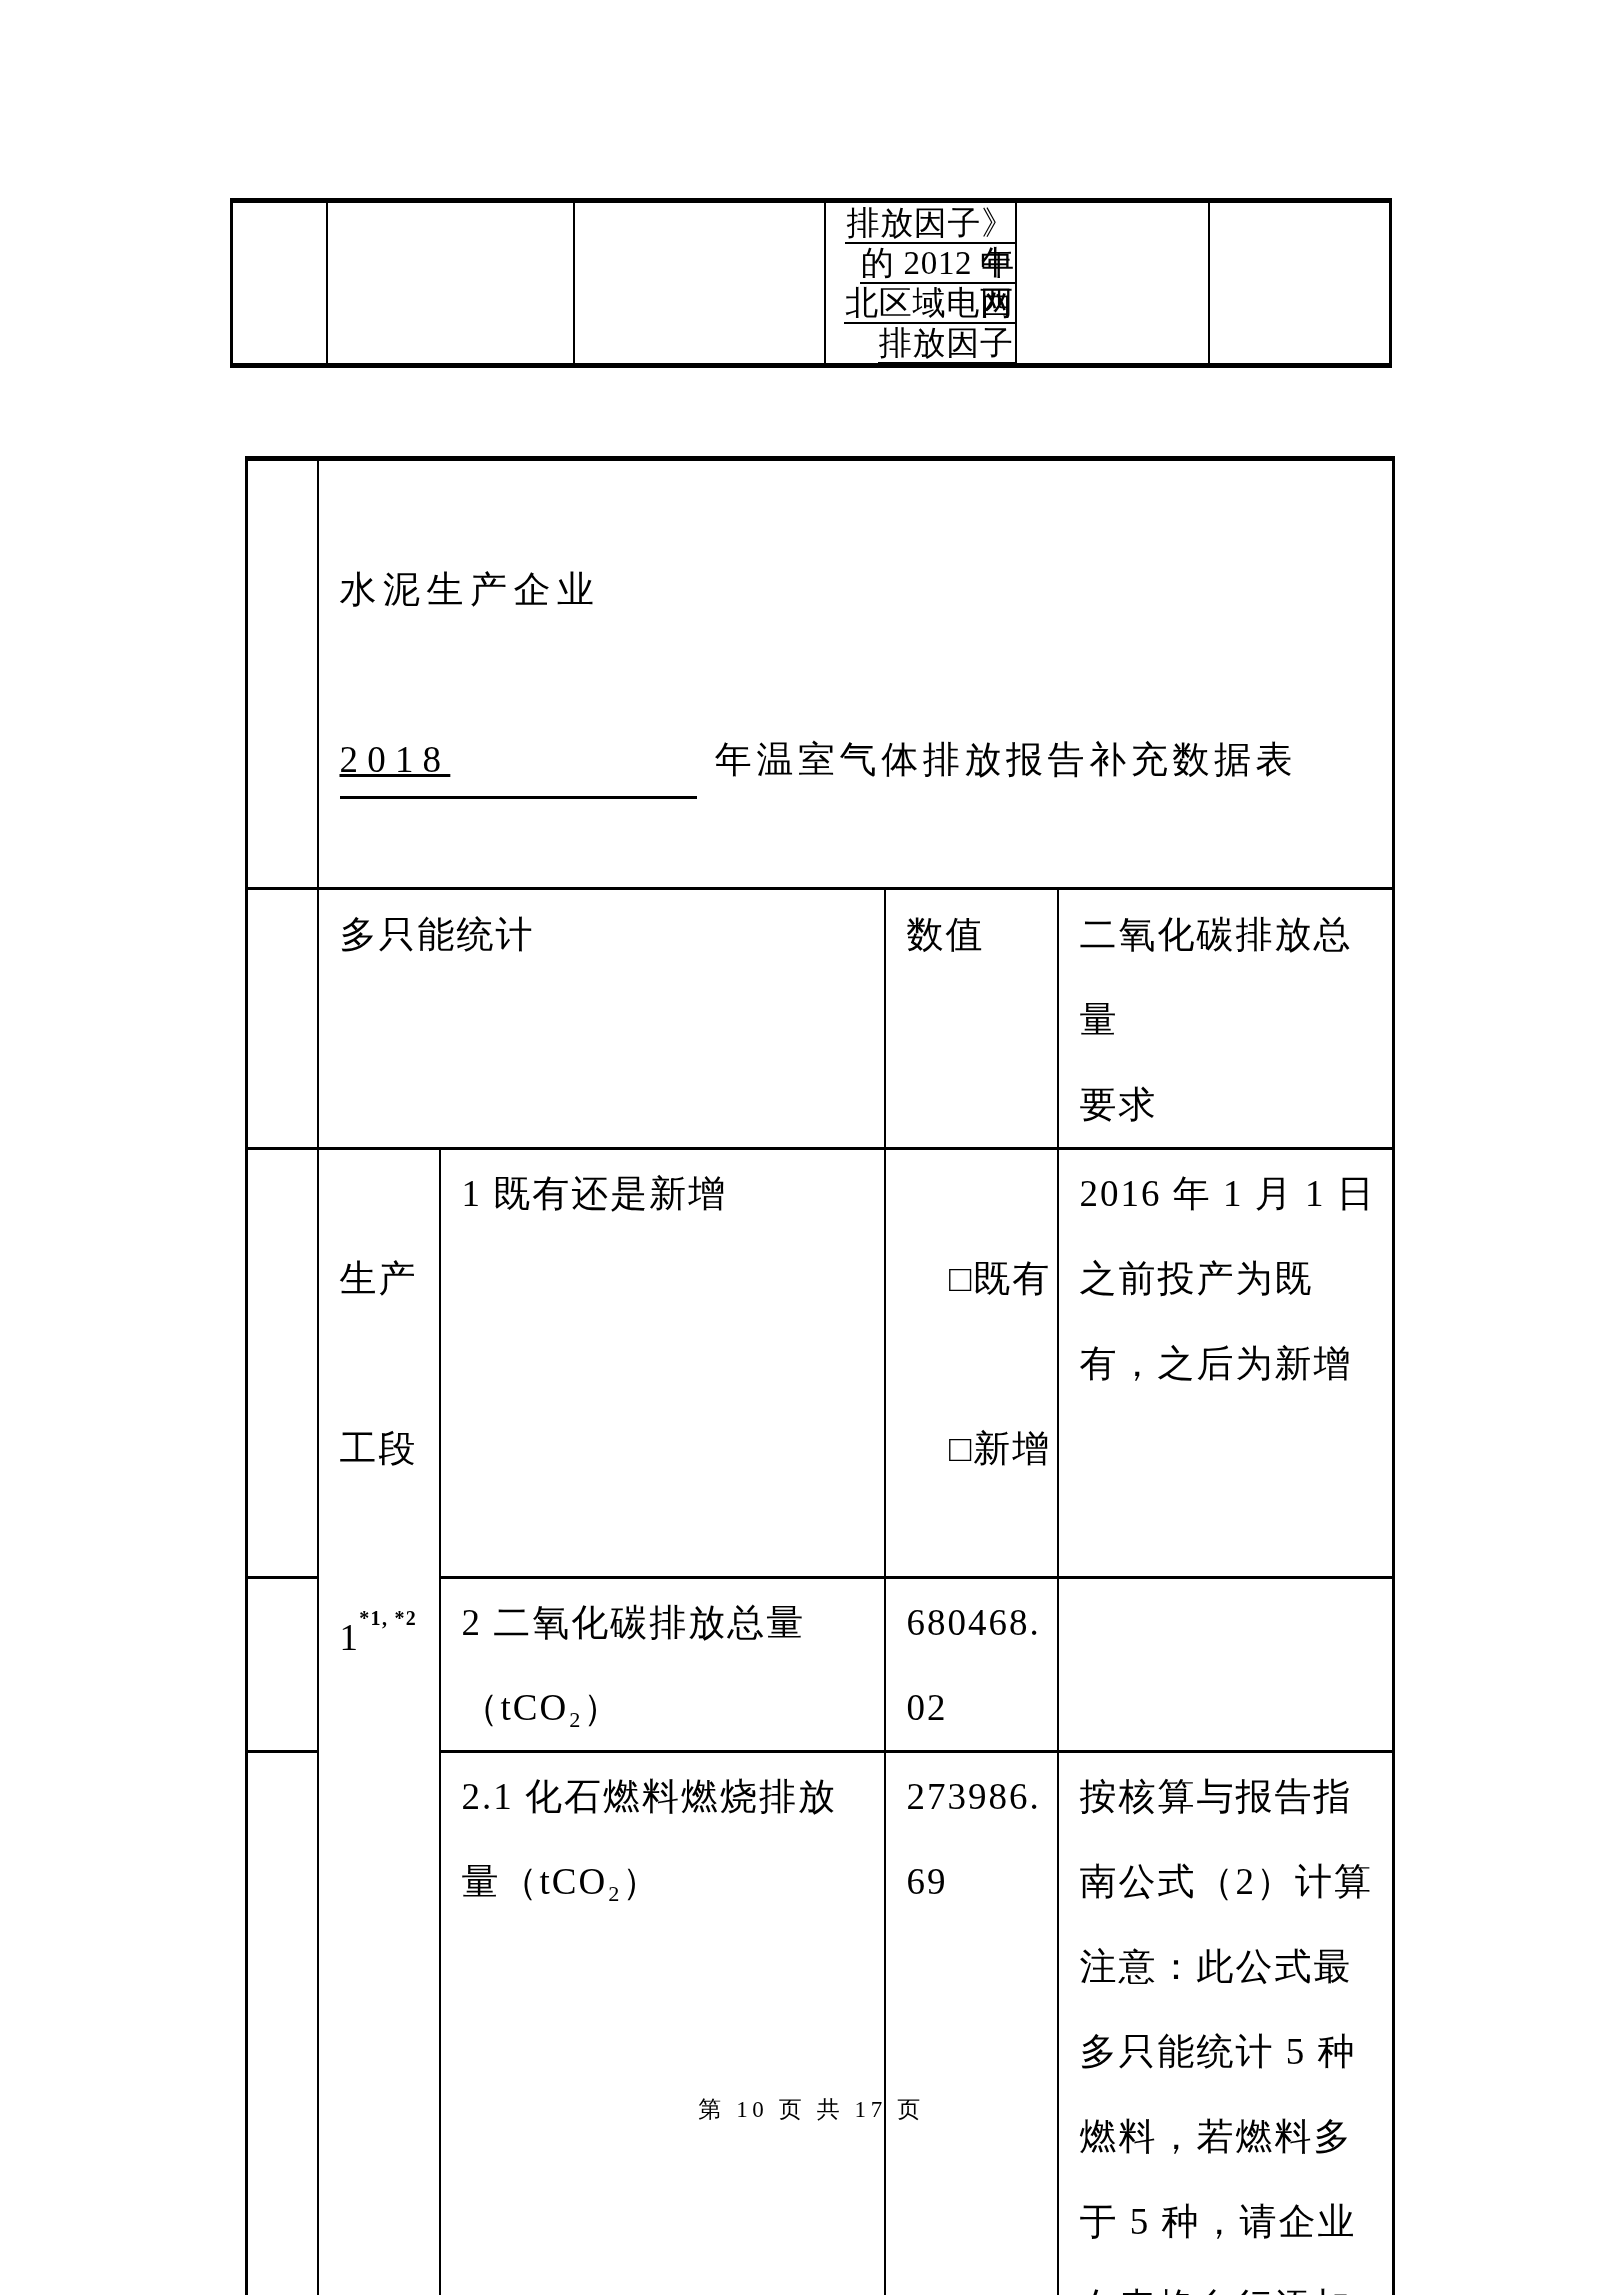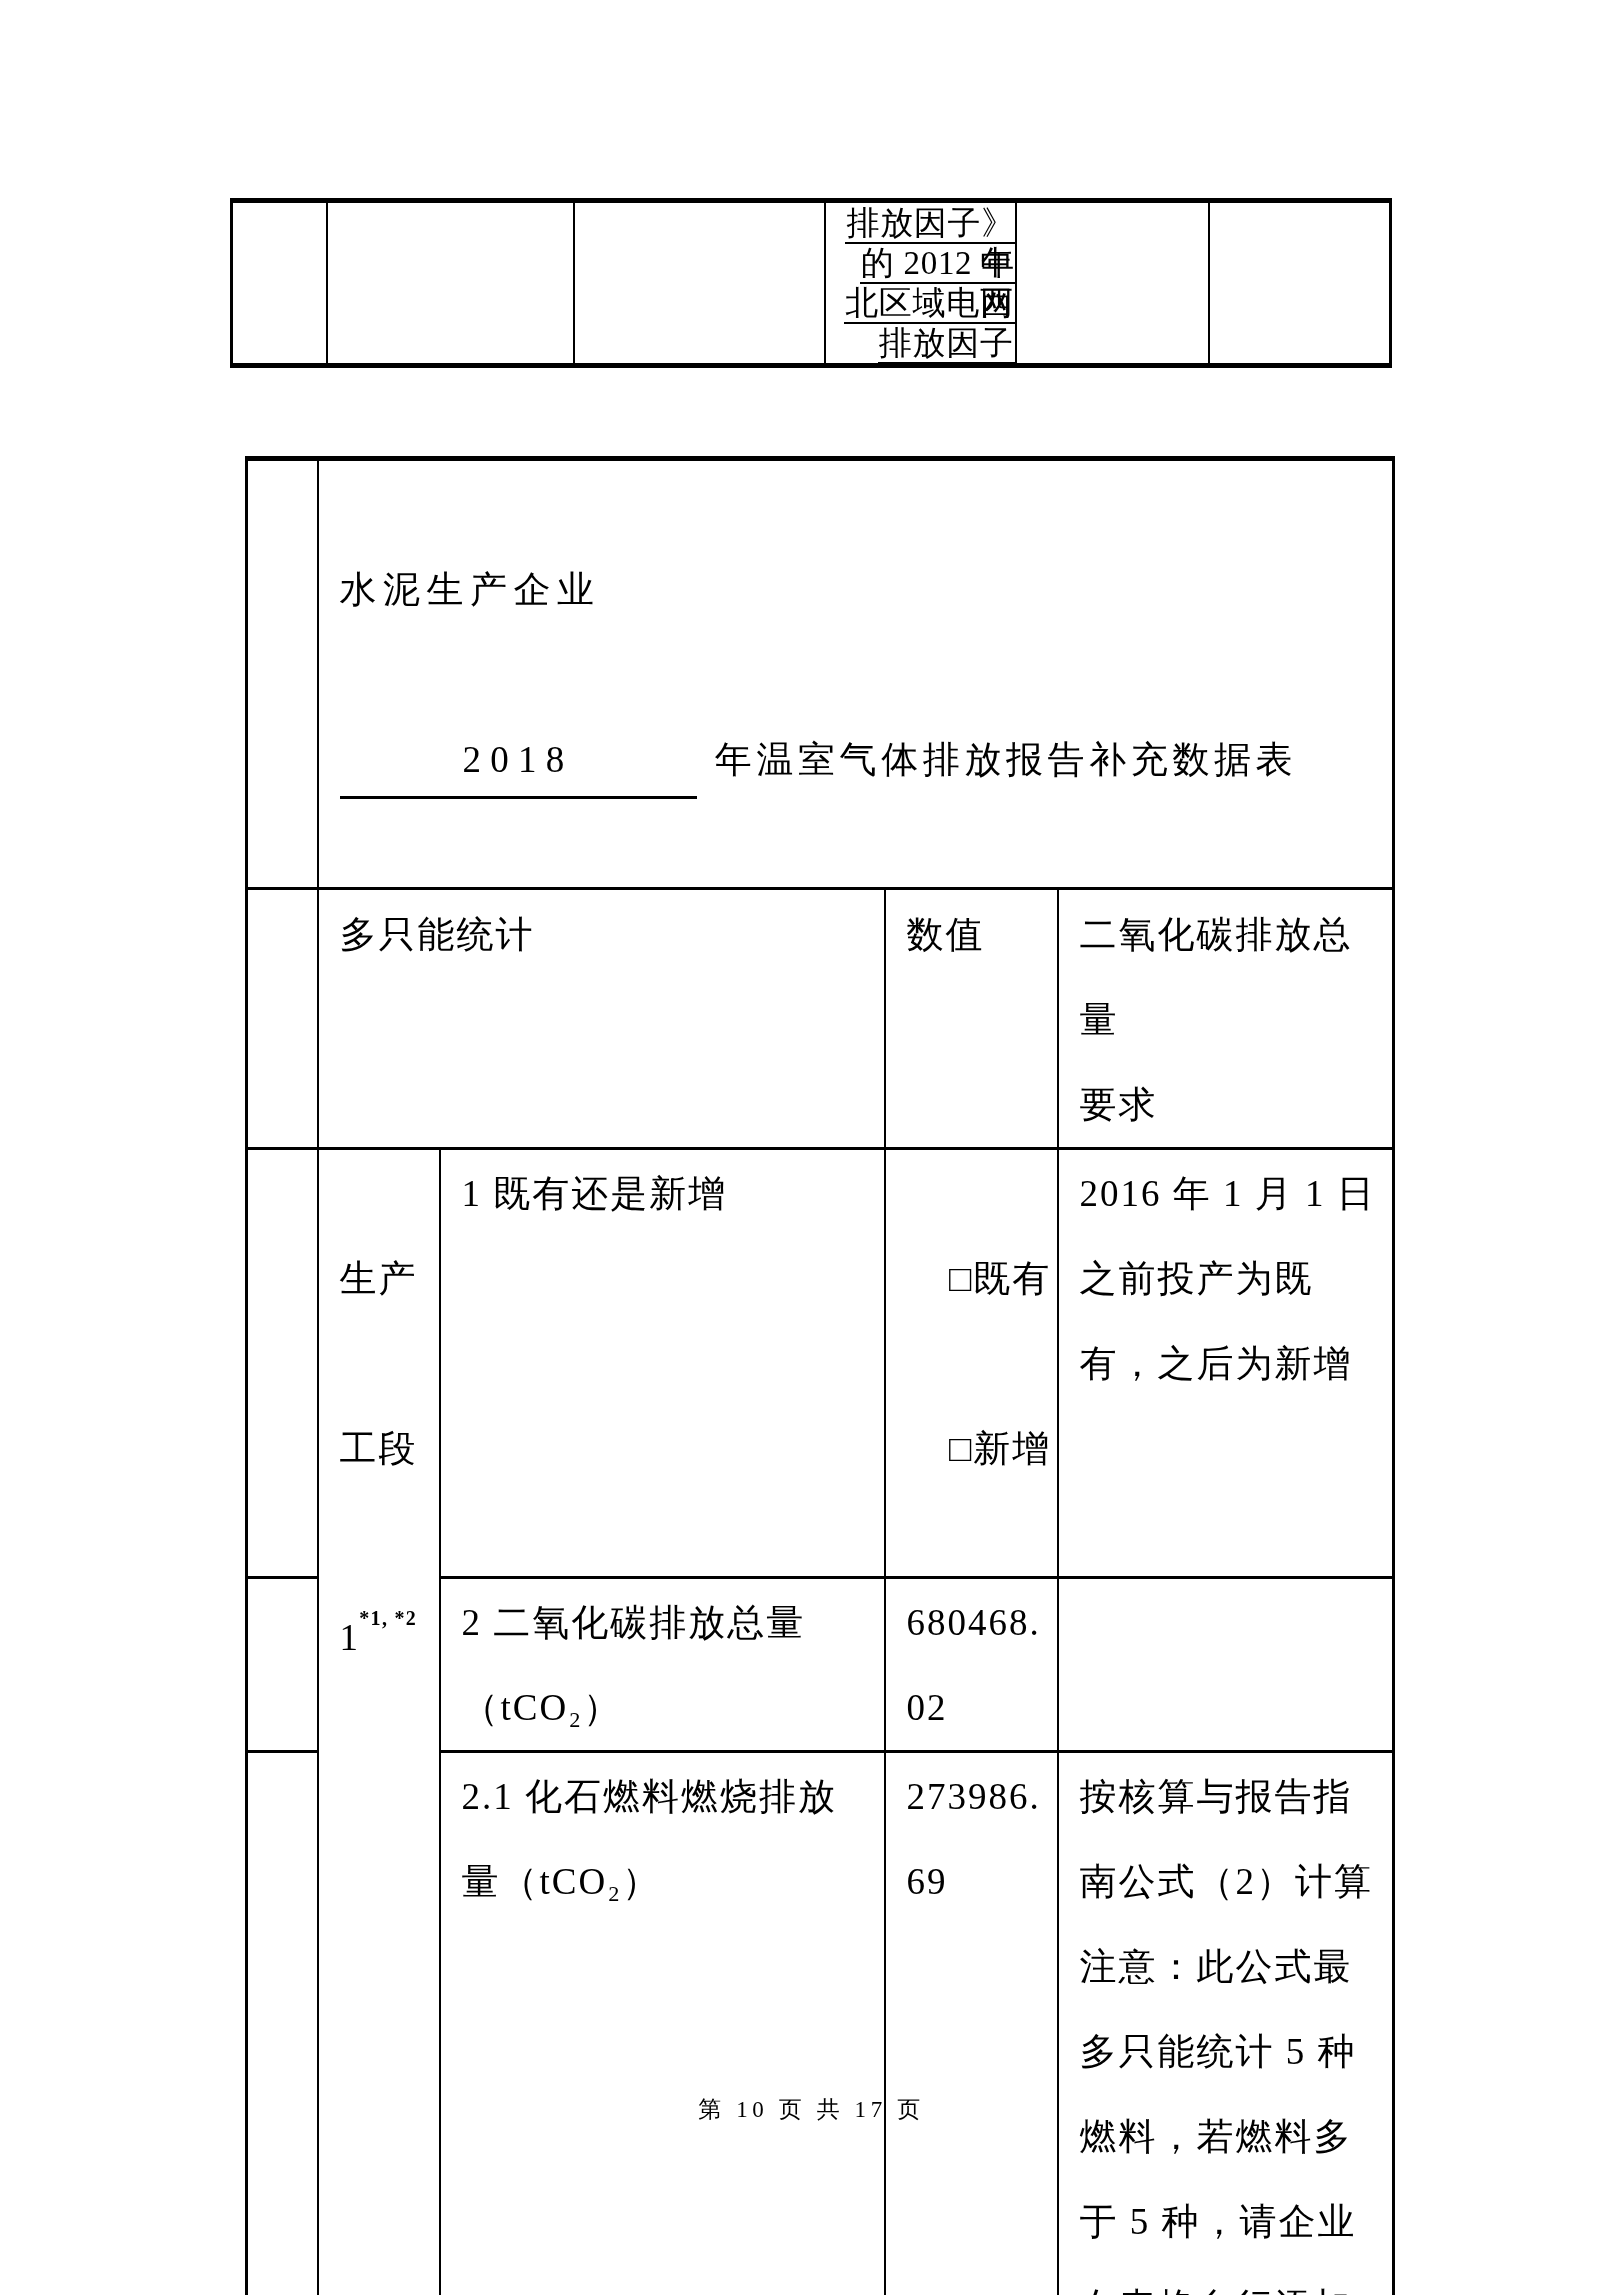--- a/index.html
+++ b/index.html
@@ -24,22 +24,22 @@
   
   table.main{position:absolute;left:245px;top:456px;width:1147px;
              border-collapse:collapse;table-layout:fixed;
              border:3.3px solid #000;border-top-width:5.9px;border-bottom-width:5.9px;}
   table.main td{border:solid #000;border-width:3.9px 2.6px;vertical-align:top;
                 font-size:37px;line-height:85px;letter-spacing:2px;
                 padding:1.3px 5.2px 0 21px;box-sizing:border-box;overflow:hidden;
                 white-space:pre-line;}
   td.titlecell{padding-left:36px;}
   .t1{letter-spacing:6.5px;}
-  .blank{display:inline-block;width:357px;text-align:center;border-bottom:3.9px solid #000;
-         letter-spacing:9.2px;line-height:72px;}
+  .blank{display:inline-block;width:357px;border-bottom:3.9px solid #000;
+         letter-spacing:9.2px;line-height:72px;text-decoration:underline;}
   .suffix{letter-spacing:4.6px;margin-left:18.3px;}
   td.side{letter-spacing:18.3px;padding-left:26px;}
   td.side .supline{letter-spacing:1.3px;font-size:37px;}
   sup.note{font-size:20px;vertical-align:25px;letter-spacing:1.3px;font-weight:bold;}
   td.num{letter-spacing:0.7px;padding-left:25px;margin-left:24px;}
   .opt{line-height:85px;text-align:right;}
 
   
   .footer{position:absolute;left:0;top:2094px;width:1623px;text-align:center;
           font-size:23px;letter-spacing:4.6px;}

